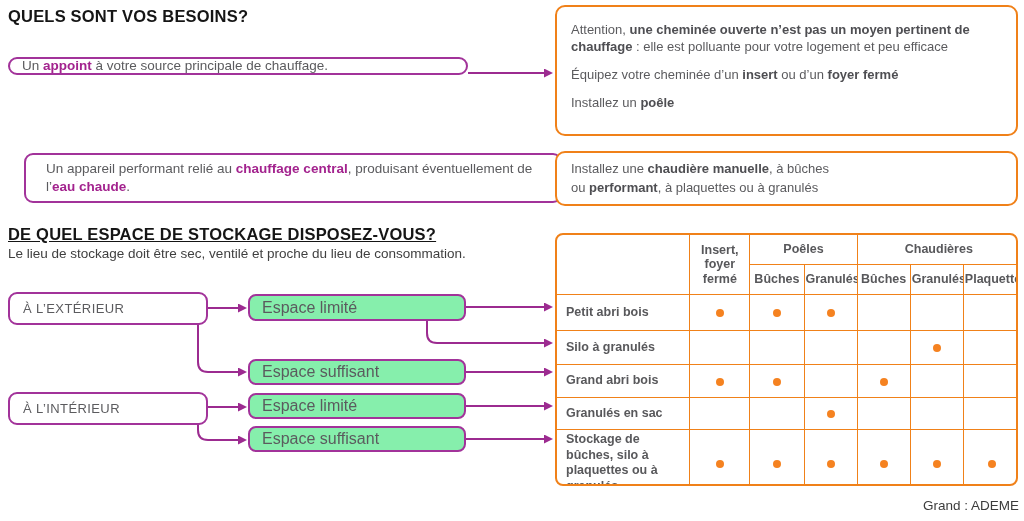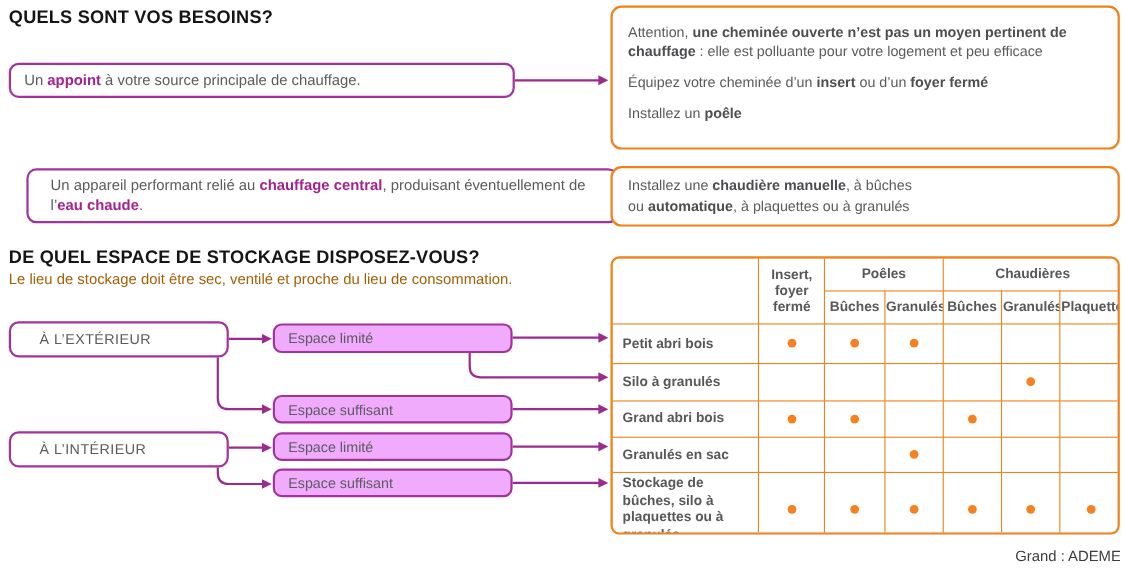--- a/index.html
+++ b/index.html
@@ -5,53 +5,53 @@
   html,body{margin:0;padding:0;background:#fff;}
   .canvas{
     position:relative;width:1024px;height:521px;background:#ffffff;
     font-family:"Liberation Sans",sans-serif;overflow:hidden;border-radius:28px;
   }
   .conn-svg{position:absolute;left:0;top:0;width:1024px;height:521px;pointer-events:none;}
   .conn{fill:none;stroke:#9c2b90;stroke-width:2px;}
 
   .title{position:absolute;margin:0;font-size:16.5px;font-weight:700;color:#151515;letter-spacing:.2px;white-space:nowrap;}
   .t1{left:8px;top:7px;}
-  .t2{left:8px;top:225px;}
-  .subtitle{position:absolute;left:8px;top:246px;margin:0;font-size:13.5px;color:#a16207;white-space:nowrap;}
+  .t2{left:8px;top:225px;text-decoration:underline;}
+  .subtitle{position:absolute;left:8px;top:246px;margin:0;font-size:13.5px;color:#404040;white-space:nowrap;}
 
   .qbox{
     position:absolute;border:2px solid #a2339a;border-radius:9px;background:#fff;
     color:#5b5b5e;font-size:13.5px;box-sizing:border-box;display:flex;align-items:center;
   }
   .qbox p{margin:0;line-height:1.3;}
-  #q0{left:8px;top:57px;width:460px;height:32px;padding:0 12px;}
+  #q0{left:8px;top:57px;width:460px;height:18px;padding:0 12px;}
   #q1{left:24px;top:153px;width:538px;height:50px;padding:0 20px;}
 
   .abox{
     position:absolute;border:2px solid #f08119;border-radius:10px;background:#fff;
     color:#5b5b5e;font-size:13px;box-sizing:border-box;
   }
   #a0{left:555px;top:5px;width:463px;height:131px;padding:15px 14px 0 14px;}
   #a0 p{margin:0 0 11px;line-height:1.3;}
   #a1{left:555px;top:151px;width:463px;height:55px;padding:16px 14px;display:flex;flex-direction:column;justify-content:center;}
   #a1 p{margin:0;line-height:1.4;}
 
   .b{font-weight:700;color:#4e4e52;}
   .accent{color:#a3238e;font-weight:700;}
 
   .locbox{
     position:absolute;left:8px;width:200px;height:33px;border:2px solid #a2339a;border-radius:9px;
-    box-sizing:border-box;display:flex;align-items:center;padding-left:26px;
+    box-sizing:border-box;display:flex;align-items:center;padding-left:13px;
     color:#5b5b5e;font-size:13px;letter-spacing:.4px;background:#fff;
   }
   #loc0{top:292px;} #loc1{top:392px;}
   .spacebox{
     position:absolute;left:248px;width:218px;border:2px solid #a2339a;border-radius:8px;
     box-sizing:border-box;display:flex;align-items:center;padding-left:12px;
-    color:#5b5b5e;font-size:13px;background:#f0abfc;
+    color:#5b5b5e;font-size:16px;background:#86efac;
   }
   #sp0{top:294px;height:27px;}
   #sp1{top:359px;height:26px;}
   #sp2{top:393px;height:26px;}
   #sp3{top:426px;height:26px;}
 
   .table-wrap{
     position:absolute;left:555px;top:233px;width:463px;height:253px;
     border:2px solid #f08119;border-radius:8px;overflow:hidden;background:#fff;box-sizing:border-box;
   }
@@ -105,21 +105,21 @@
     </div>
 
   <div class="qbox" id="q1">
     <div>
         <p><span>Un appareil performant relié au </span><span class="b accent">chauffage central</span><span>, produisant éventuellement de l’</span><span class="b accent">eau chaude</span><span>.</span></p>
       </div>
   </div>
 
   <div class="abox" id="a1">
       <p><span>Installez une </span><span class="b">chaudière manuelle</span><span>, à bûches</span></p>
-      <p><span>ou </span><span class="b">automatique</span><span>, à plaquettes ou à granulés</span></p>
+      <p><span>ou </span><span class="b">performant</span><span>, à plaquettes ou à granulés</span></p>
     </div>
 
   <h1 class="title t2">DE QUEL ESPACE DE STOCKAGE DISPOSEZ-VOUS?</h1>
   <p class="subtitle">Le lieu de stockage doit être sec, ventilé et proche du lieu de consommation.</p>
 
   <div class="locbox" id="loc0">
     <span>À L’EXTÉRIEUR</span>
   </div>
   <div class="locbox" id="loc1">
     <span>À L’INTÉRIEUR</span>

